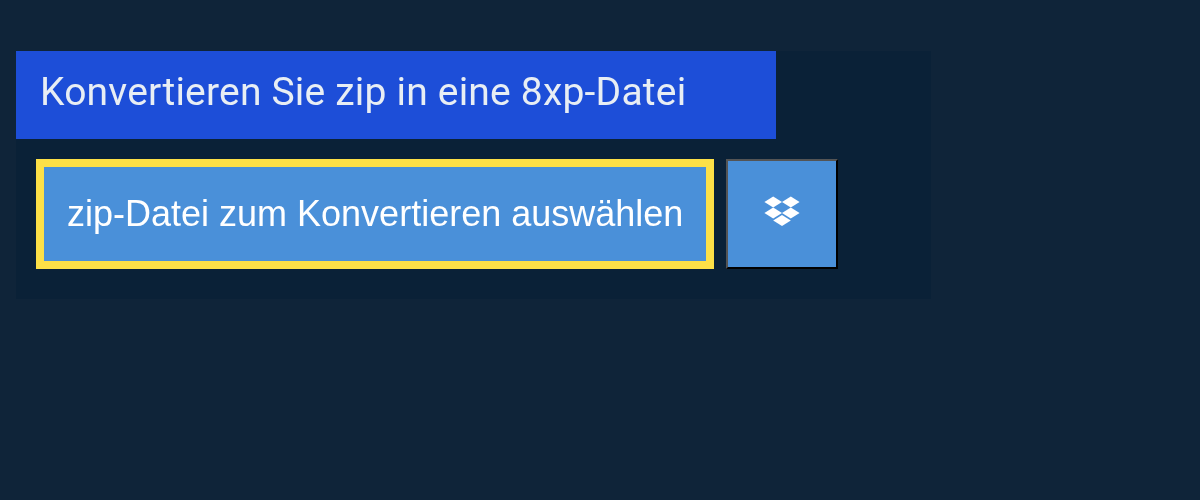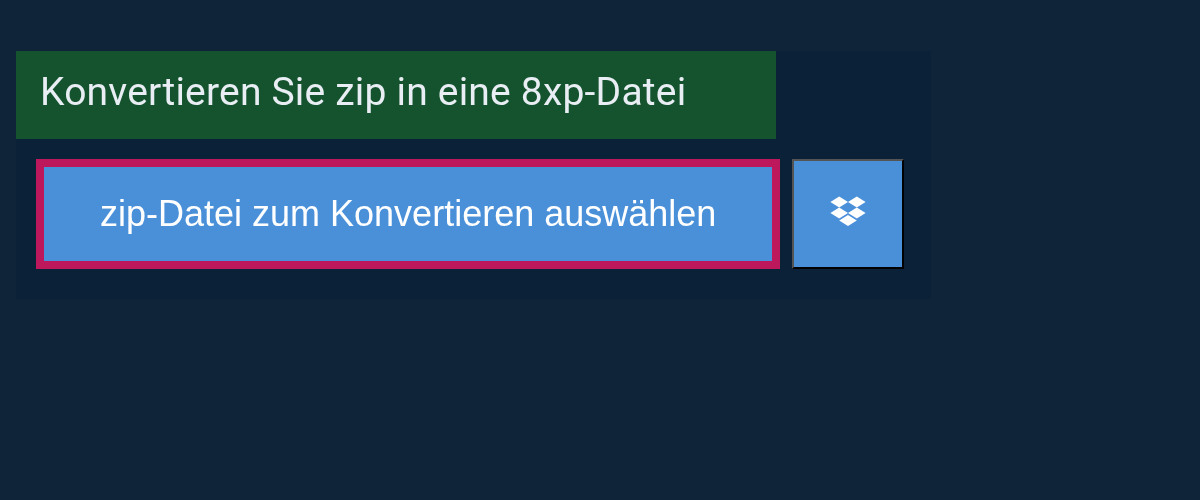--- a/index.html
+++ b/index.html
@@ -15,43 +15,43 @@
       overflow: hidden;
     }
     .panel {
       position: absolute;
       left: 16px;
       top: 51px;
       width: 915px;
       background: #0a2137;
     }
     .title-bar {
-      background: #14532d;
+      background: #1d4ed8;
       padding: 18px 24px 24px 24px;
       width: 760px;
     }
     .title {
       color: #e8eef4;
       font-size: 39px;
       font-weight: 400;
       letter-spacing: 0.2px;
     }
     .button-row {
       display: flex;
       gap: 12px;
       padding: 20px 20px 30px 20px;
       align-items: stretch;
     }
     .select-button {
       background: #4a90d9;
-      border: 8px solid #be185d;
+      border: 8px solid #fde047;
       color: #ffffff;
       font-size: 36px;
       font-weight: 400;
-      padding: 26px 56px;
+      padding: 26px 23px;
       cursor: pointer;
       text-align: center;
       flex: 0 0 auto;
       white-space: nowrap;
     }
     .dropbox-button {
       background: #4a90d9;
       width: 112px;
       display: flex;
       align-items: center;

